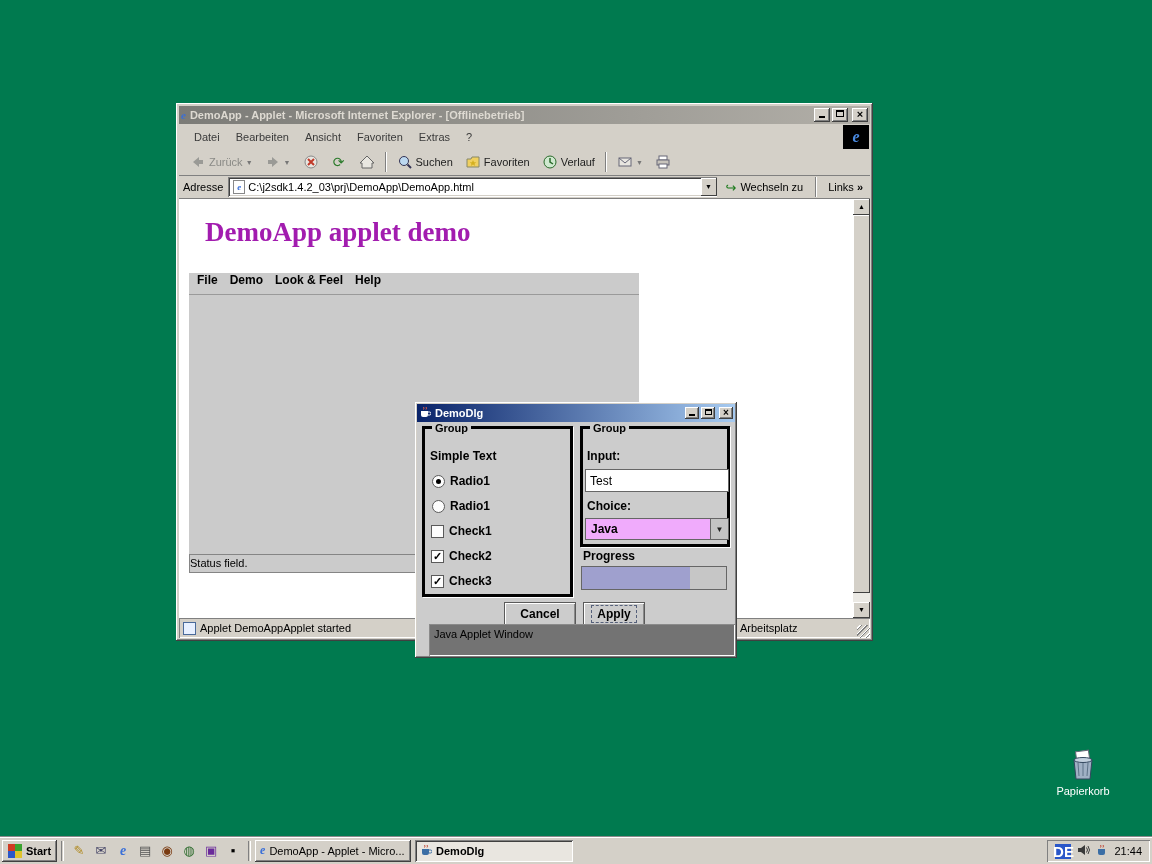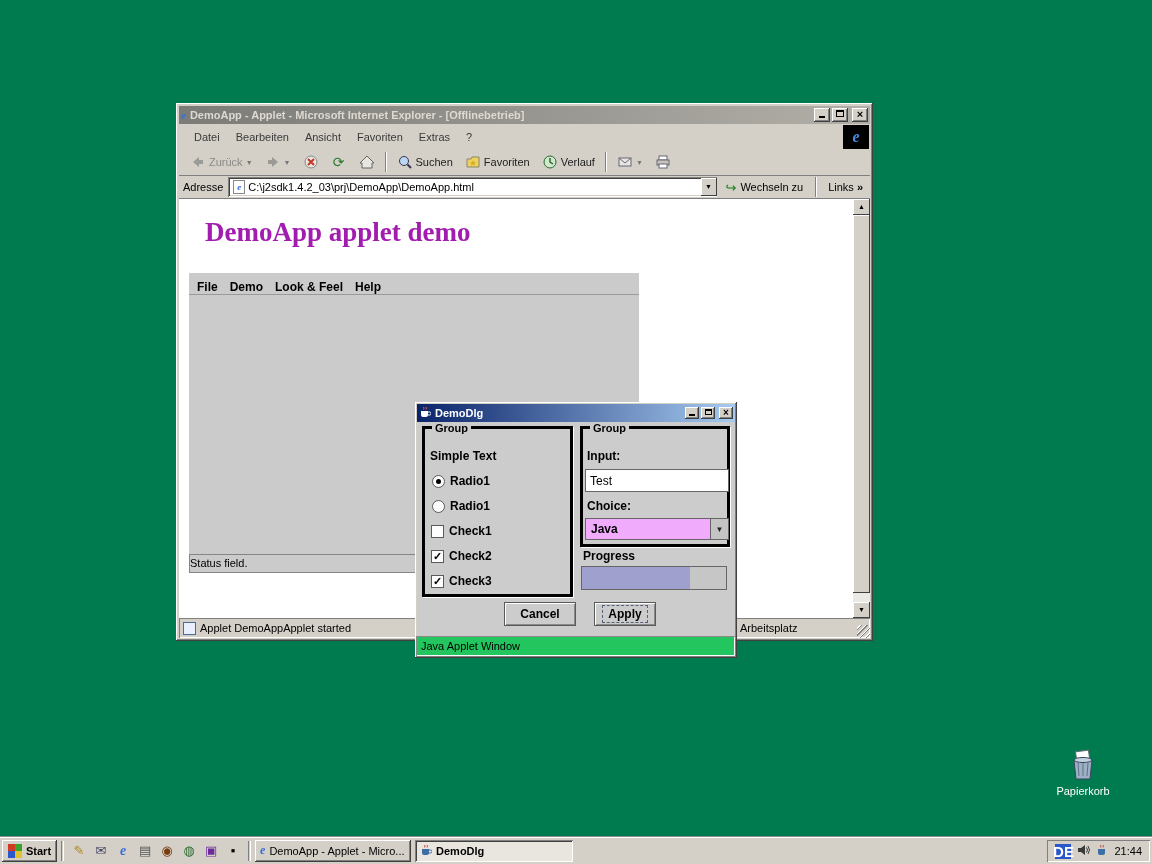--- a/index.html
+++ b/index.html
@@ -97,21 +97,21 @@
     position:absolute; left:3px; top:96px; right:3px; bottom:23px;
     background:#ffffff; overflow:hidden;
   }
   .page-heading {
     position:absolute; left:12px; top:18px;
     font-family:"Liberation Serif",serif; font-size:27px; font-weight:bold; color:#a21caf;margin-left:14px;
   }
 
   .applet { position:absolute; left:10px; top:74px; width:450px; height:300px; background:#cbcbcb; }
   .applet-menubar {
-    height:22px; display:flex; align-items:flex-end; padding-left:2px;
+    height:22px; display:flex; align-items:flex-start; padding-left:2px;
     border-bottom:1px solid #9a9a9a;
   }
   .applet-menu-item { padding:0 6px; font-size:12px; font-weight:bold; }
   .applet-status {
     position:absolute; left:0; right:0; bottom:0; height:19px;
     border:1px solid #858585; background:#cbcbcb;
     font-size:11px; line-height:17px; 
   }
 
   .scrollbar { position:absolute; right:0; top:0; bottom:0; width:17px; background:#ebe9e4; display:flex; flex-direction:column; }
@@ -187,22 +187,22 @@
 
   .dlg-btn {
     position:absolute; height:24px; background:#cccccc; border:1px solid #5a5a5a;
     box-shadow: inset 1px 1px 0 #ffffff, inset -1px -1px 0 #8a8a8a;
     font-size:12px; font-weight:bold; display:flex; align-items:center; justify-content:center;
   }
   .dlg-btn .btn-inner { padding:1px 5px; }
   .dlg-btn.focused .btn-inner { border:1px dashed #55607a; }
 
   .dlg-warning {
-    position:absolute; left:1px; right:2px; bottom:2px; height:20px;
-    background:#22c55e; box-shadow: inset 1px 1px #8a8a8a, inset -1px -1px #ffffff;
+    position:absolute; left:14px; right:2px; bottom:2px; height:32px;
+    background:#737373; box-shadow: inset 1px 1px #8a8a8a, inset -1px -1px #ffffff;
     font-size:11px; line-height:20px; padding-left:5px;
   }
 
   
   .taskbar {
     position:absolute; left:0; bottom:0; width:1152px; height:28px;
     background:#d4d0c8; box-shadow: inset 0 1px 0 #ffffff; border-top:1px solid #8a8a8a;
     display:flex; align-items:center;
   }
   .start-btn {
@@ -484,21 +484,21 @@
   </div>
 
   <span class="dlg-label" style="position:absolute; left:168px; top:147px;">Progress</span>
   <span class="dlg-progress" style="left:166px; top:164px; width:146px; height:24px;">
     <span class="progress-fill" style="display: block; width: 75%;"></span>
   </span>
 
   <span class="dlg-btn" style="left:89px; top:200px; width:72px;">
     <span class="btn-inner">Cancel</span>
   </span>
-  <span class="dlg-btn focused" style="left:168px; top:200px; width:62px;margin-left:11px;">
+  <span class="dlg-btn focused" style="left:168px; top:200px; width:62px;">
     <span class="btn-inner">Apply</span>
   </span>
 
   <div class="dlg-warning">Java Applet Window</div>
 </div>
 
 <div class="taskbar">
   <span class="start-btn raised">
     <span class="flag">
         <i></i>

